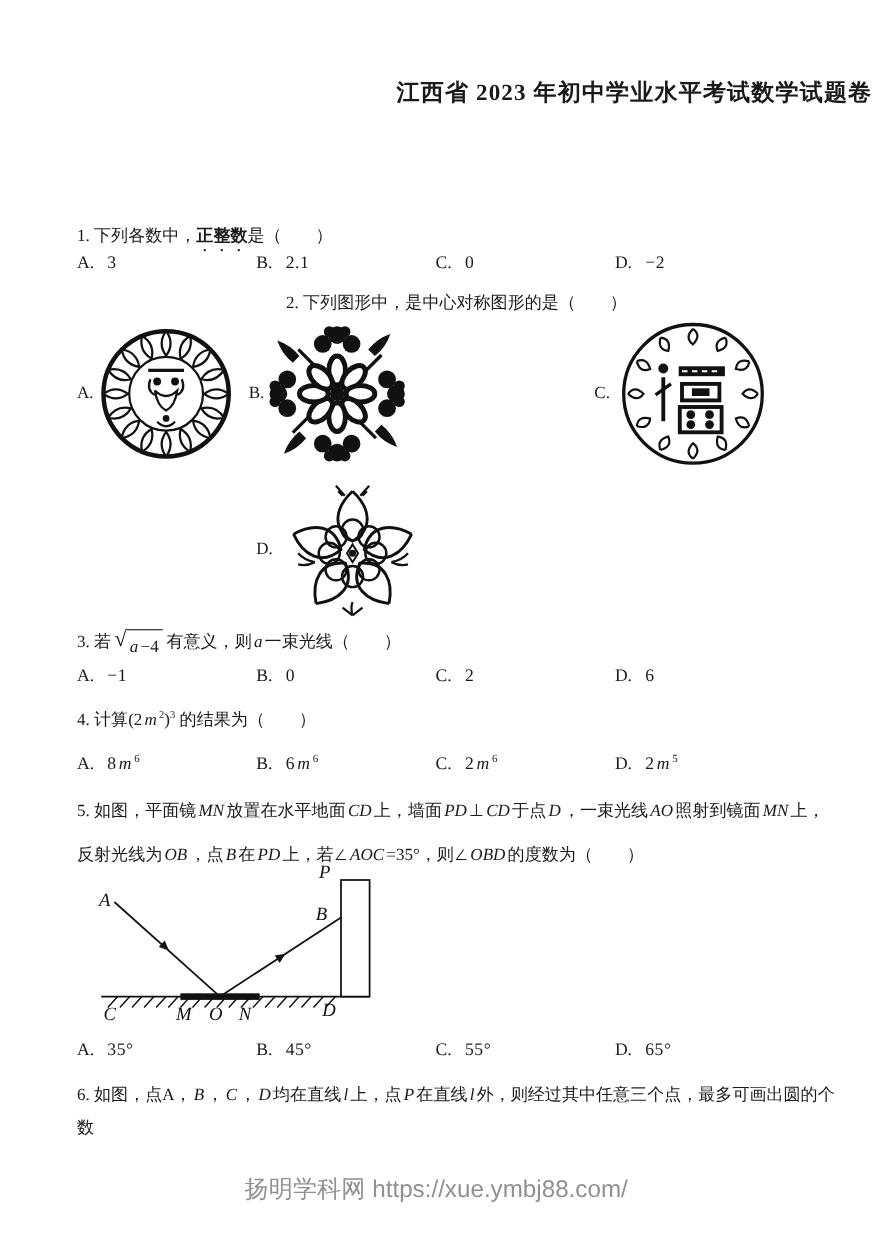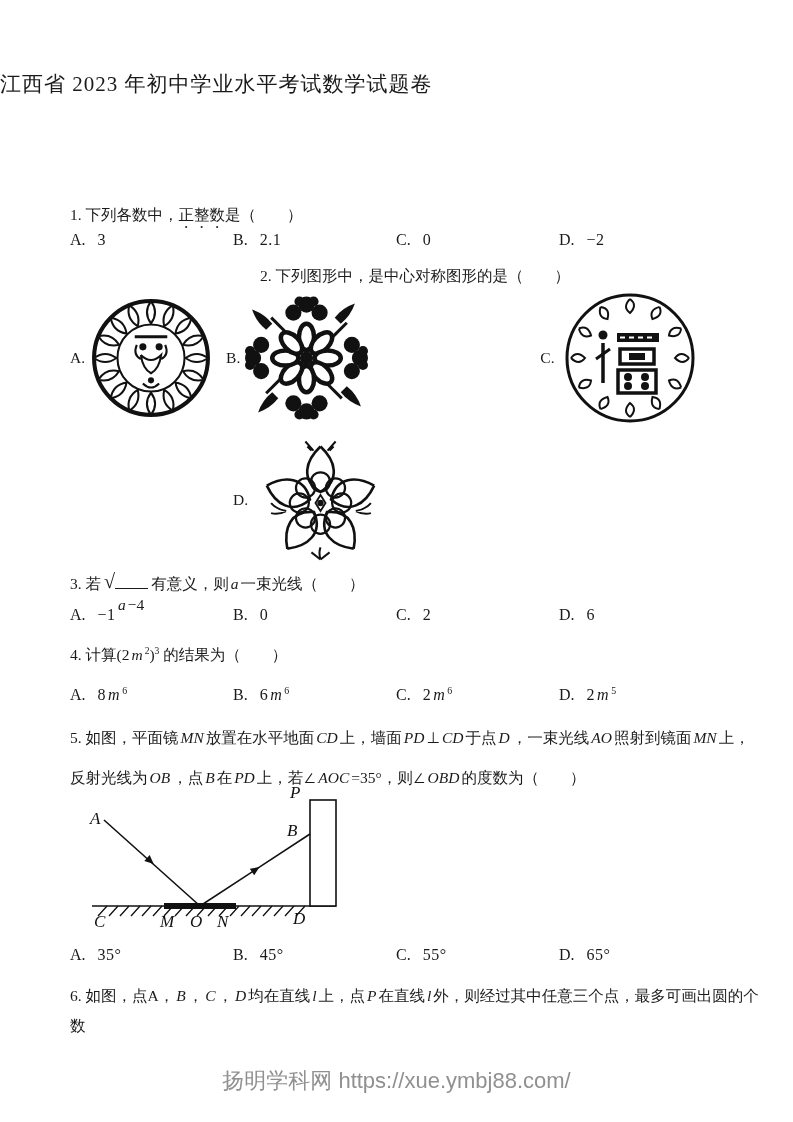--- a/index.html
+++ b/index.html
@@ -1,34 +1,34 @@
 <!DOCTYPE html>
 <html><head>
 <meta charset="utf-8">
 <style>
   html,body{margin:0;padding:0;background:#fff;}
   .page{position:relative;width:793px;height:1122px;background:#ffffff;
         font-family:"Liberation Serif",serif;color:#1a1a1a;overflow:hidden;}
-  .title{position:absolute;top:70px;left:0;width:100%;text-align:left;
-         font-size:21px;font-weight:400;letter-spacing:1px;}
+  .title{position:absolute;top:70px;left:0;width:100%;text-align:right;
+         font-size:21px;font-weight:700;letter-spacing:1px;}
   .intro{position:absolute;top:113px;left:70px;width:662px;font-size:17.5px;
          font-weight:700;line-height:38px;}
   .stem{position:absolute;left:70px;font-size:15.5px;line-height:30px;width:690px;}
   .opt-row{position:absolute;left:70px;width:690px;display:flex;font-size:16px;}
   .opt{width:163px;display:inline-flex;align-items:baseline;}
   .opt:last-child{width:auto;}
   .opt-label{margin-right:12px;}
   .opt-val{letter-spacing:.5px;}
   .it{font-family:"Liberation Serif",serif;font-style:italic;margin:0 2px;}
   .sup{vertical-align:super;font-size:0.62em;line-height:0;}
   .em{text-emphasis:filled dot #1a1a1a;-webkit-text-emphasis:filled dot #1a1a1a;
-      text-emphasis-position:under right;-webkit-text-emphasis-position:under;}
+      text-emphasis-position:under right;font-weight:bold;-webkit-text-emphasis-position:under;}
   .sqrt{display:inline-flex;align-items:flex-start;margin:0 3px;}
   .rsign{font-size:1.3em;line-height:1;transform:translateY(-1px);}
-  .rbar{border-top:1.6px solid #1a1a1a;padding:1px 4px 0 1px;margin-top:16px;}
+  .rbar{border-top:1.6px solid #1a1a1a;padding:1px 4px 0 1px;}
   .figrow{position:absolute;left:70px;display:flex;align-items:center;}
   .figlabel{font-size:15.5px;}
   .figure-block{position:absolute;}
   .footer{position:absolute;top:1066px;left:0;width:100%;text-align:center;
           font-size:22px;color:#909090;font-family:"Liberation Sans",sans-serif;}
   svg text{font-family:"Liberation Serif",serif;font-style:italic;font-size:17px;fill:#111;}
   .ink{stroke:#111;fill:none;}
 </style>
 </head>
 <body>

